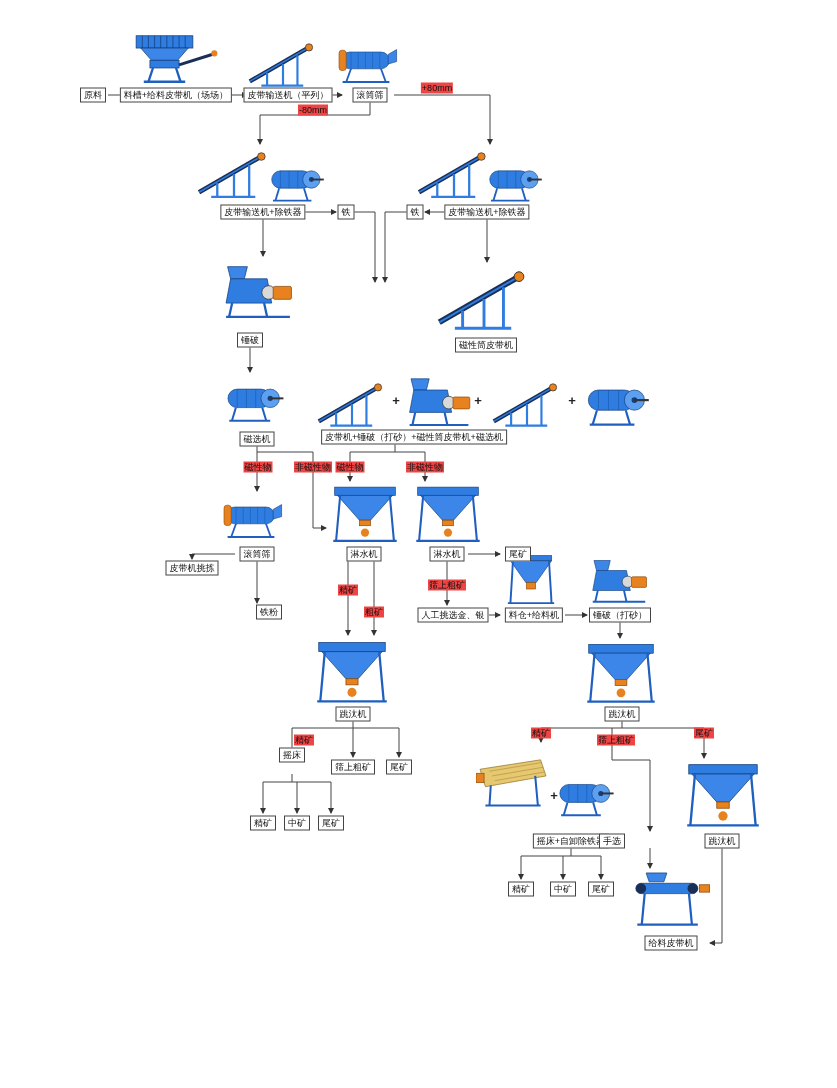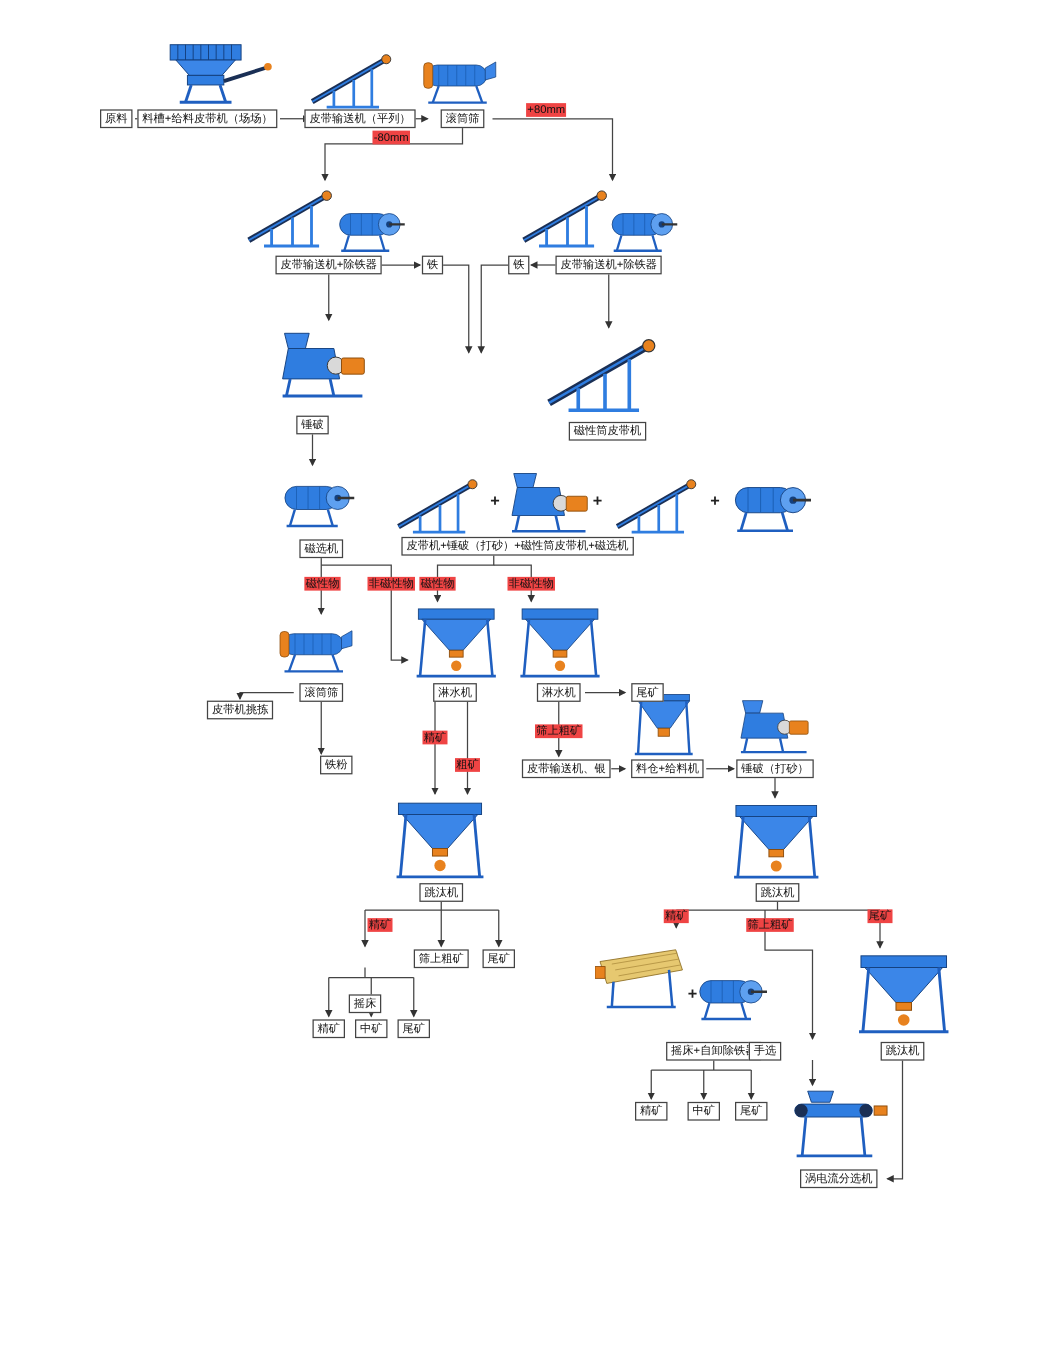--- a/index.html
+++ b/index.html
@@ -234,55 +234,55 @@
     <path class="a" d="M704,728 V758"></path>
     <path d="M571,848 V856 M521,856 H601"></path>
     <path class="a" d="M521,856 V879"></path>
     <path class="a" d="M563,856 V879"></path>
     <path class="a" d="M601,856 V879"></path>
     <path class="a" d="M650,848 V868"></path>
     <path class="a" d="M722,848 V943 H710"></path>
   </svg>
 
   <div class="box" style="left:93px;top:95px">原料</div>
-  <div class="box" style="left:166px;top:95px">料槽+给料皮带机（场场）</div>
+  <div class="box" style="left:176px;top:95px">料槽+给料皮带机（场场）</div>
   <div class="box" style="left:288px;top:95px">皮带输送机（平列）</div>
   <div class="box" style="left:370px;top:95px">滚筒筛</div>
   <div class="box" style="left:263px;top:212px">皮带输送机+除铁器</div>
   <div class="box" style="left:346px;top:212px">铁</div>
   <div class="box" style="left:415px;top:212px">铁</div>
   <div class="box" style="left:487px;top:212px">皮带输送机+除铁器</div>
   <div class="box" style="left:250px;top:340px">锤破</div>
   <div class="box" style="left:486px;top:345px">磁性筒皮带机</div>
   <div class="box" style="left:257px;top:439px">磁选机</div>
   <div class="box" style="left:414px;top:437px">皮带机+锤破（打砂）+磁性筒皮带机+磁选机</div>
   <div class="box" style="left:257px;top:554px">滚筒筛</div>
   <div class="box" style="left:192px;top:568px">皮带机挑拣</div>
   <div class="box" style="left:364px;top:554px">淋水机</div>
   <div class="box" style="left:447px;top:554px">淋水机</div>
   <div class="box" style="left:518px;top:554px">尾矿</div>
   <div class="box" style="left:269px;top:612px">铁粉</div>
-  <div class="box" style="left:453px;top:615px">皮带输送机、银</div>
+  <div class="box" style="left:453px;top:615px">人工挑选金、银</div>
   <div class="box" style="left:534px;top:615px">料仓+给料机</div>
   <div class="box" style="left:620px;top:615px">锤破（打砂）</div>
   <div class="box" style="left:353px;top:714px">跳汰机</div>
   <div class="box" style="left:622px;top:714px">跳汰机</div>
-  <div class="box" style="left:292px;top:803px">摇床</div>
+  <div class="box" style="left:292px;top:755px">摇床</div>
   <div class="box" style="left:353px;top:767px">筛上粗矿</div>
   <div class="box" style="left:399px;top:767px">尾矿</div>
   <div class="box" style="left:263px;top:823px">精矿</div>
   <div class="box" style="left:297px;top:823px">中矿</div>
   <div class="box" style="left:331px;top:823px">尾矿</div>
   <div class="box" style="left:571px;top:841px">摇床+自卸除铁器</div>
   <div class="box" style="left:612px;top:841px">手选</div>
   <div class="box" style="left:722px;top:841px">跳汰机</div>
   <div class="box" style="left:521px;top:889px">精矿</div>
   <div class="box" style="left:563px;top:889px">中矿</div>
   <div class="box" style="left:601px;top:889px">尾矿</div>
-  <div class="box" style="left:671px;top:943px">涡电流分选机</div>
+  <div class="box" style="left:671px;top:943px">给料皮带机</div>
 
   <div class="txt" style="left:437px;top:88px">+80mm</div>
   <div class="txt" style="left:313px;top:110px">-80mm</div>
   <div class="txt" style="left:258px;top:467px">磁性物</div>
   <div class="txt" style="left:313px;top:467px">非磁性物</div>
   <div class="txt" style="left:350px;top:467px">磁性物</div>
   <div class="txt" style="left:425px;top:467px">非磁性物</div>
   <div class="txt" style="left:348px;top:590px">精矿</div>
   <div class="txt" style="left:374px;top:612px">粗矿</div>
   <div class="txt" style="left:447px;top:585px">筛上粗矿</div>

